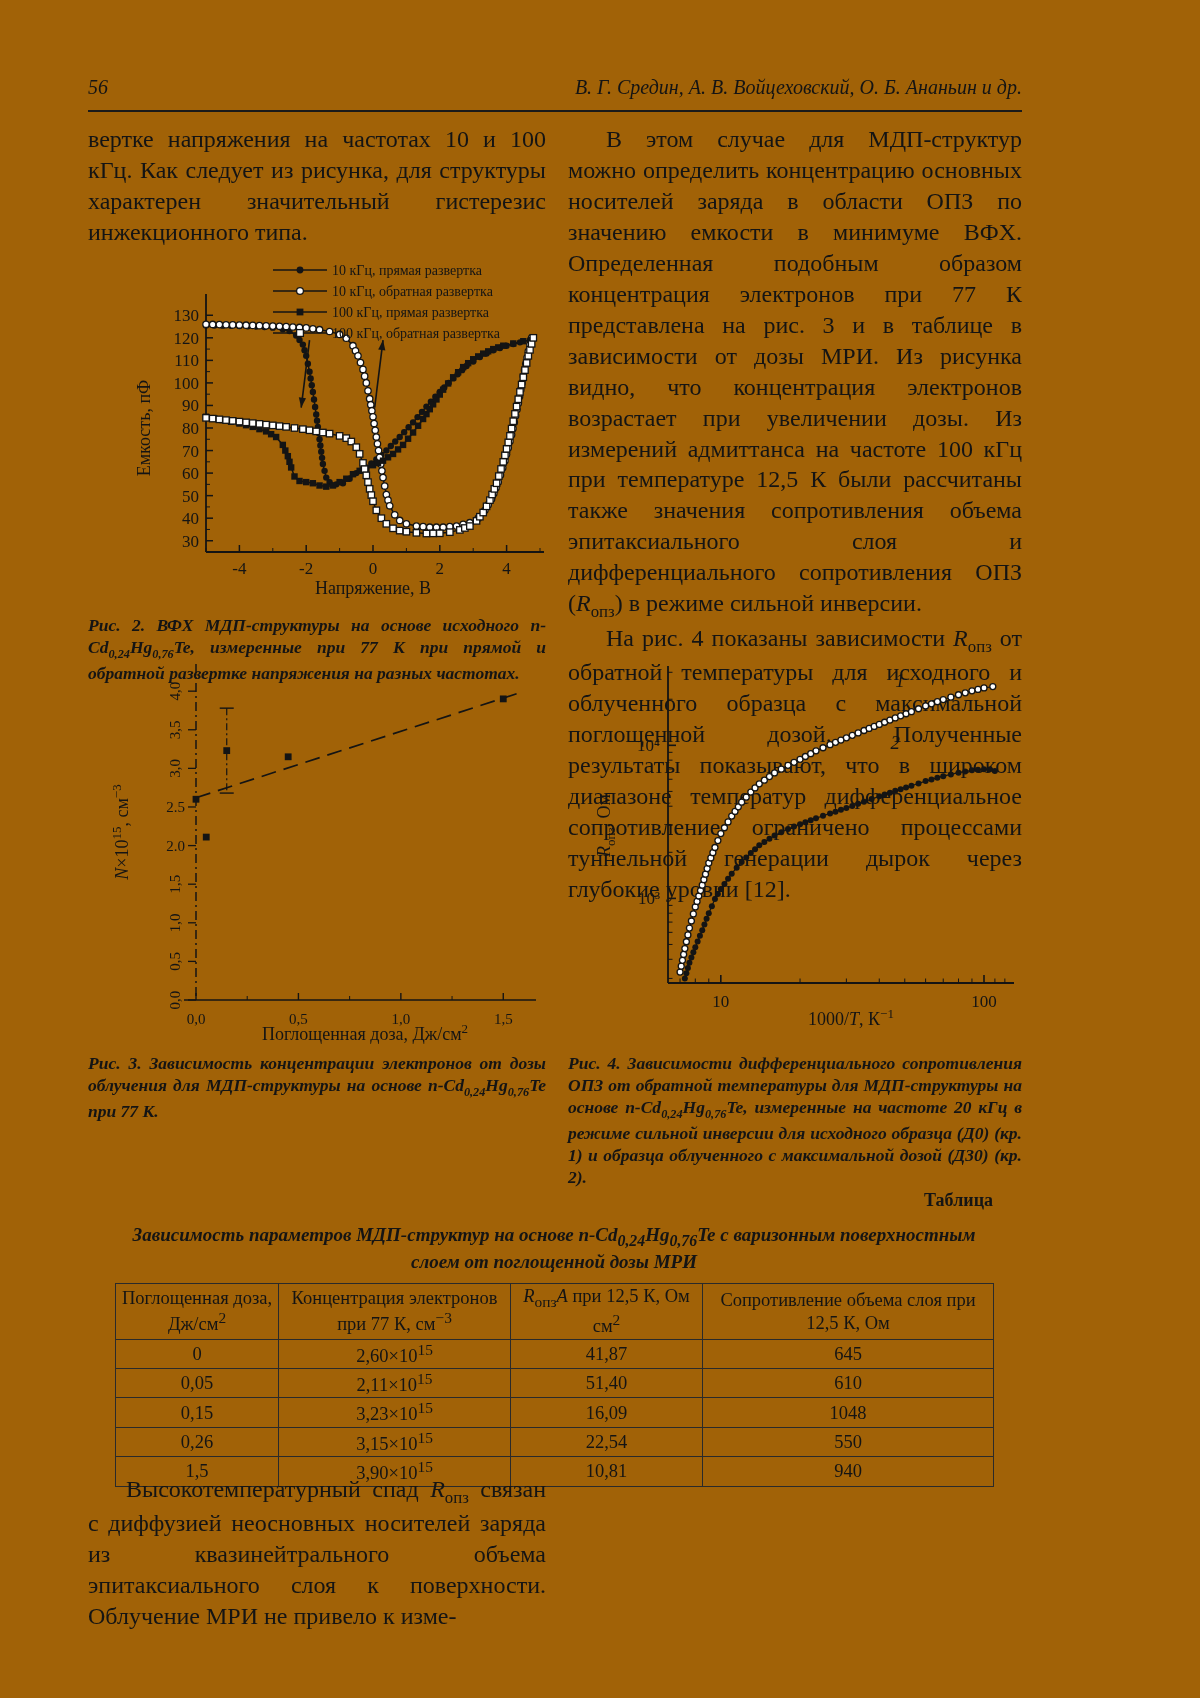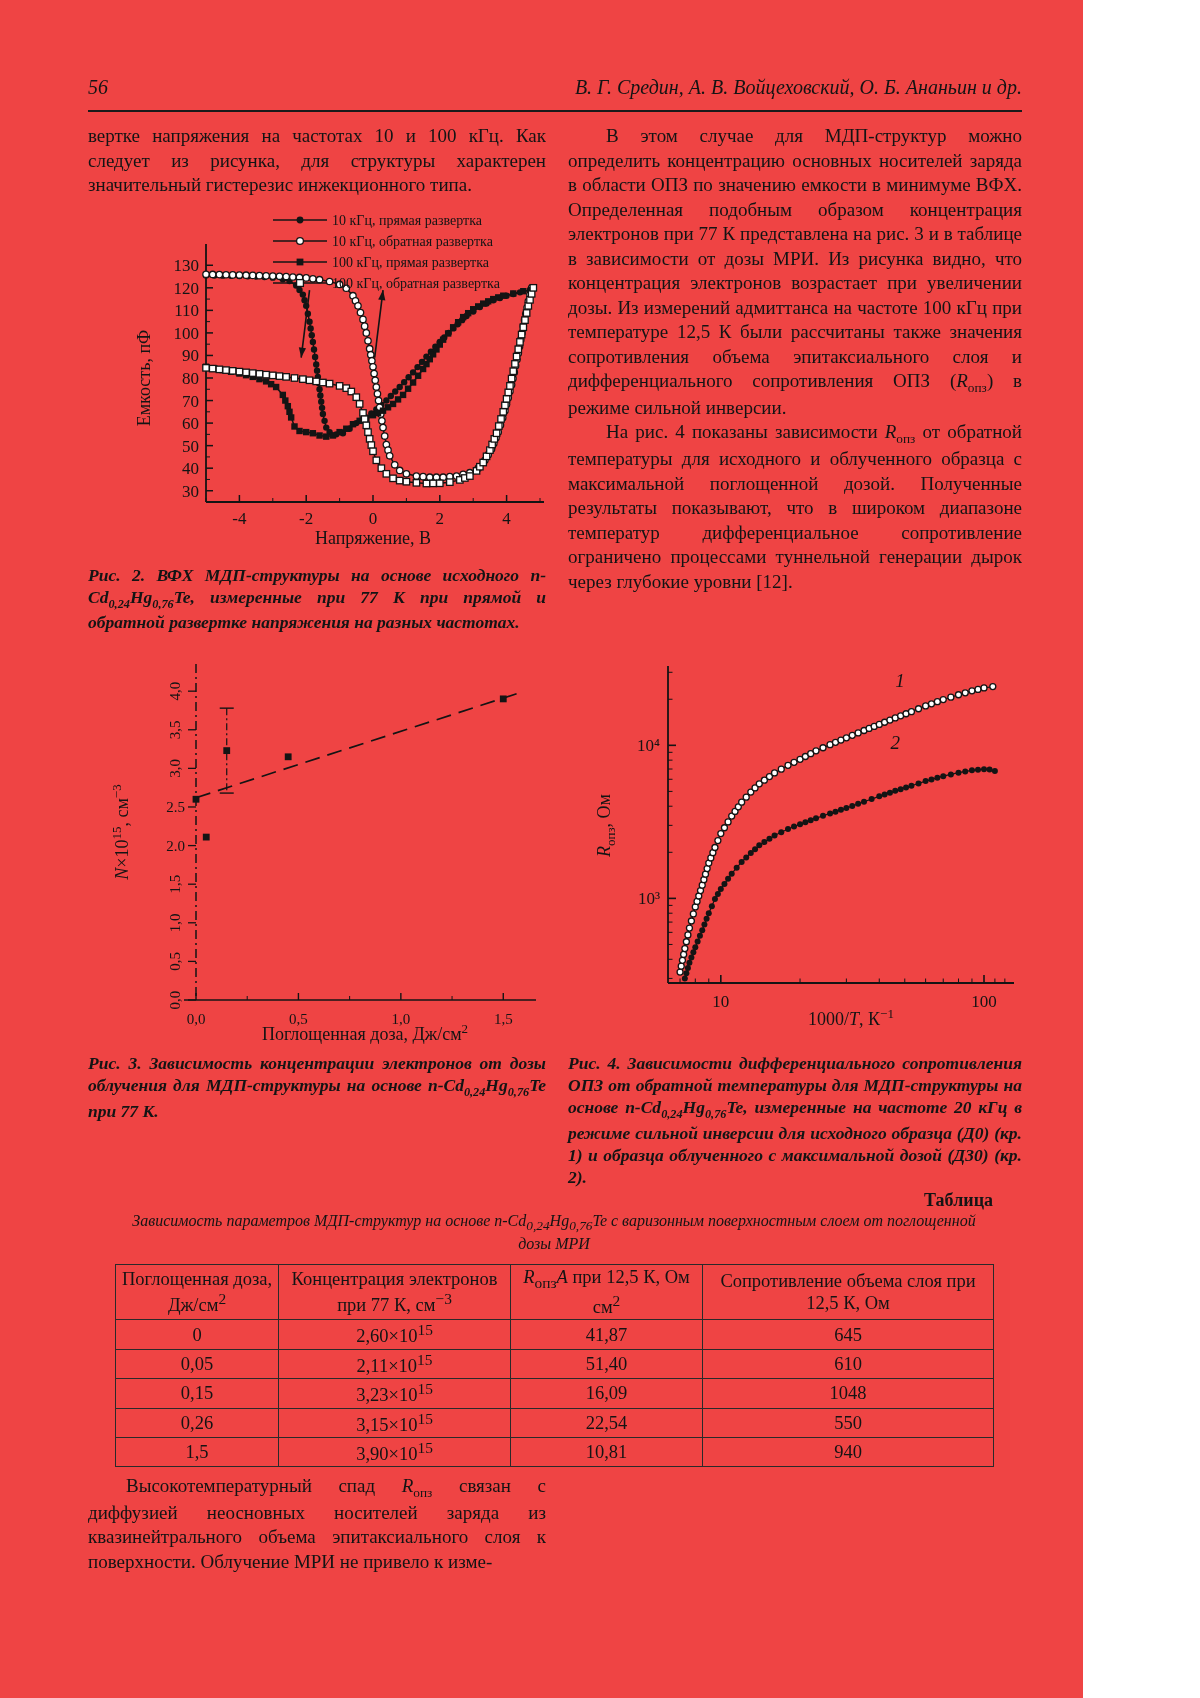--- a/index.html
+++ b/index.html
@@ -1,36 +1,36 @@
 <!DOCTYPE html>
 <html><head>
 <meta charset="utf-8">
 <style>
   *{box-sizing:border-box}
   html,body{margin:0;padding:0;background:#ffffff}
-  .page{position:relative;width:1083px;height:1698px;background:#ef4444;font-family:"Liberation Serif",serif;color:#141414;overflow:hidden}
+  .page{position:relative;width:1200px;height:1698px;background:#a16207;font-family:"Liberation Serif",serif;color:#141414;overflow:hidden}
   .header{position:absolute;top:76px;left:88px;width:934px;display:flex;justify-content:space-between;align-items:flex-end;font-style:italic;font-size:20px}
   .rule{position:absolute;top:110px;left:88px;width:934px;border-top:2.2px solid #1a1a1a}
   .row{position:absolute;left:88px;width:934px;display:flex;justify-content:space-between}
   .row1{top:124px}
   .row2{top:648px}
   .row3{top:1474px}
   .colL{width:458px}
   .colR{width:454px}
   p{margin:0}
-  .body-text{font-size:19px;line-height:1.29;text-align:justify;text-indent:38px}
+  .body-text{font-size:24px;line-height:1.29;text-align:justify;text-indent:38px}
   .no-indent{text-indent:0}
   .caption{font-size:17.5px;line-height:1.26;text-align:justify;font-weight:bold;font-style:italic;margin-top:2px}
   .caption sub,.body-text sub{font-size:70%}
   svg{display:block}
   svg text{font-family:"Liberation Serif",serif}
   .fig2-svg{margin-top:12px}
   .table-section{position:absolute;left:115px;top:1190px;width:878px}
   .table-label{text-align:right;font-weight:bold;font-size:18px}
-  .table-title{text-align:center;font-weight:normal;font-style:italic;font-size:16px;line-height:1.22;margin-top:0}
+  .table-title{text-align:center;font-weight:bold;font-style:italic;font-size:19px;line-height:1.22;margin-top:12px}
   table.data-table{margin-top:10px;border-collapse:collapse;width:100%;font-size:18.5px;table-layout:fixed}
   .data-table th,.data-table td{border:1.6px solid #2a2a2a;text-align:center;padding:1px 4px;font-weight:normal;line-height:1.2;vertical-align:middle}
   .data-table th{height:50px}
   .data-table td{height:25px}
 </style>
 </head>
 <body>
 
 <div class="page">
 

